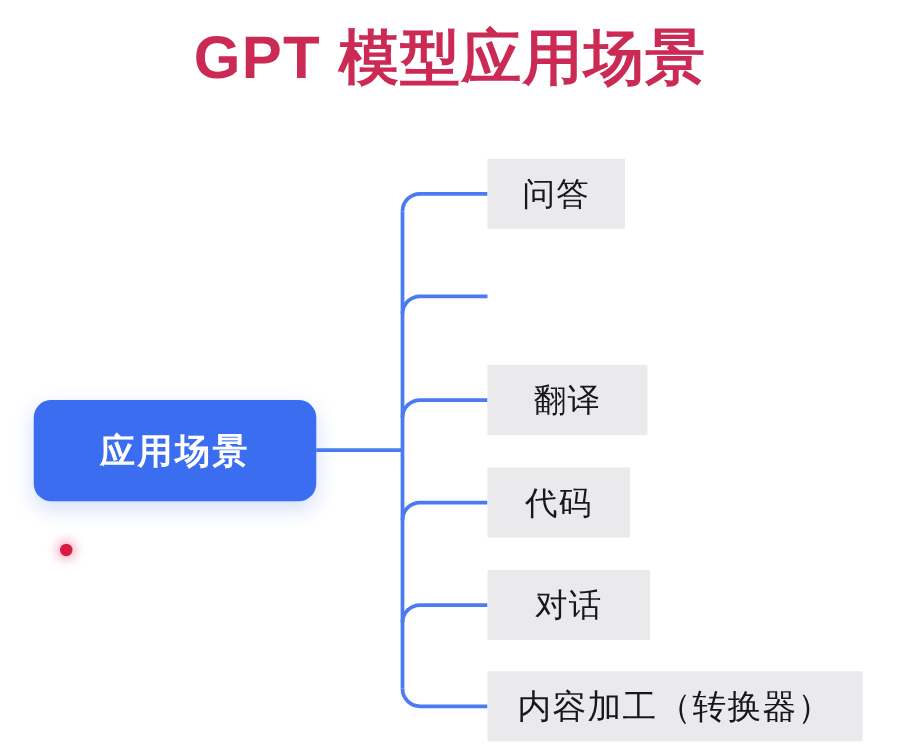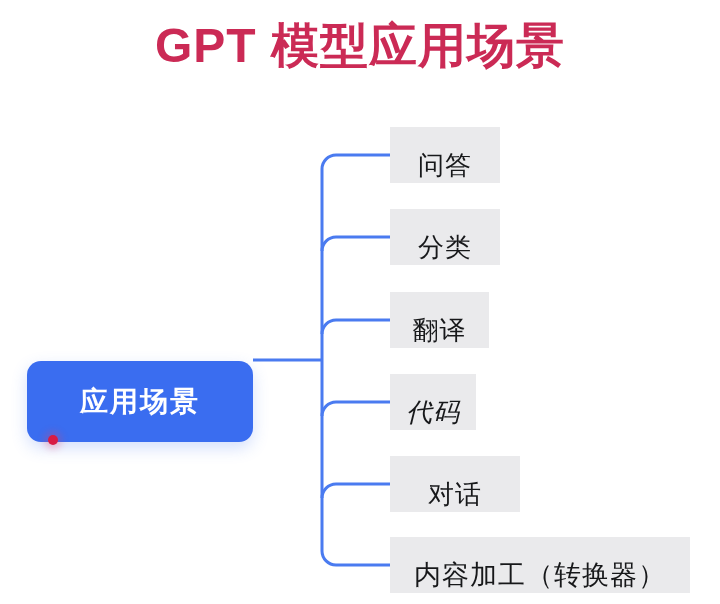--- a/index.html
+++ b/index.html
@@ -54,54 +54,53 @@
     left: 27px;
     top: 320px;
     width: 226px;
     height: 81px;
     background: #3a6df0;
     border-radius: 14px;
     box-shadow: 0 6px 16px rgba(58,109,240,0.22);
     display: flex;
     align-items: center;
     justify-content: center;
-    margin-top: 41px;
   }
   #root-node .root-label {
     color: #ffffff;
     font-size: 28px;
     font-weight: 600;
     letter-spacing: 2px;
     white-space: nowrap;
   }
 
   
   .leaf-node {
     position: absolute;
     background: #eaeaec;
     border-radius: 0;
     display: flex;
-    align-items: flex-end;
+    align-items: center;
     height: 56px;
     box-sizing: border-box;
     padding: 0 2px;
   }
   .leaf-node .leaf-label {
     color: #17181a;
     font-size: 26px;
     letter-spacing: 1px;
     white-space: nowrap;
     width: 100%;
     text-align: center;
   }
 
   .leaf-node.n0 { left: 390px; top: 127px; width: 110px; }
   .leaf-node.n1 { left: 390px; top: 209px; width: 110px; }
-  .leaf-node.n2 { left: 390px; top: 292px; width: 99px; }
-  .leaf-node.n3 { left: 390px; top: 374px; width: 86px; font-style: italic; }
+  .leaf-node.n2 { left: 390px; top: 292px; width: 128px; }
+  .leaf-node.n3 { left: 390px; top: 374px; width: 114px; }
   .leaf-node.n4 { left: 390px; top: 456px; width: 130px; }
   .leaf-node.n5 { left: 390px; top: 537px; width: 300px; }
   .leaf-node.n5 .leaf-label { font-size: 27px; }
 
   
   #red-dot {
     position: absolute;
     left: 48px;
     top: 435px;
     width: 10px;
@@ -153,23 +152,20 @@
     </svg>
 
     <div id="root-node">
       <span class="root-label">应用场景</span>
     </div>
 
     <div class="leaf-node n0">
       <span class="leaf-label">问答</span>
     </div>
 
-    <div class="leaf-node n1">
-      <span class="leaf-label">分类</span>
-    </div>
 
     <div class="leaf-node n2">
       <span class="leaf-label">翻译</span>
     </div>
 
     <div class="leaf-node n3">
       <span class="leaf-label">代码</span>
     </div>
 
     <div class="leaf-node n4">

